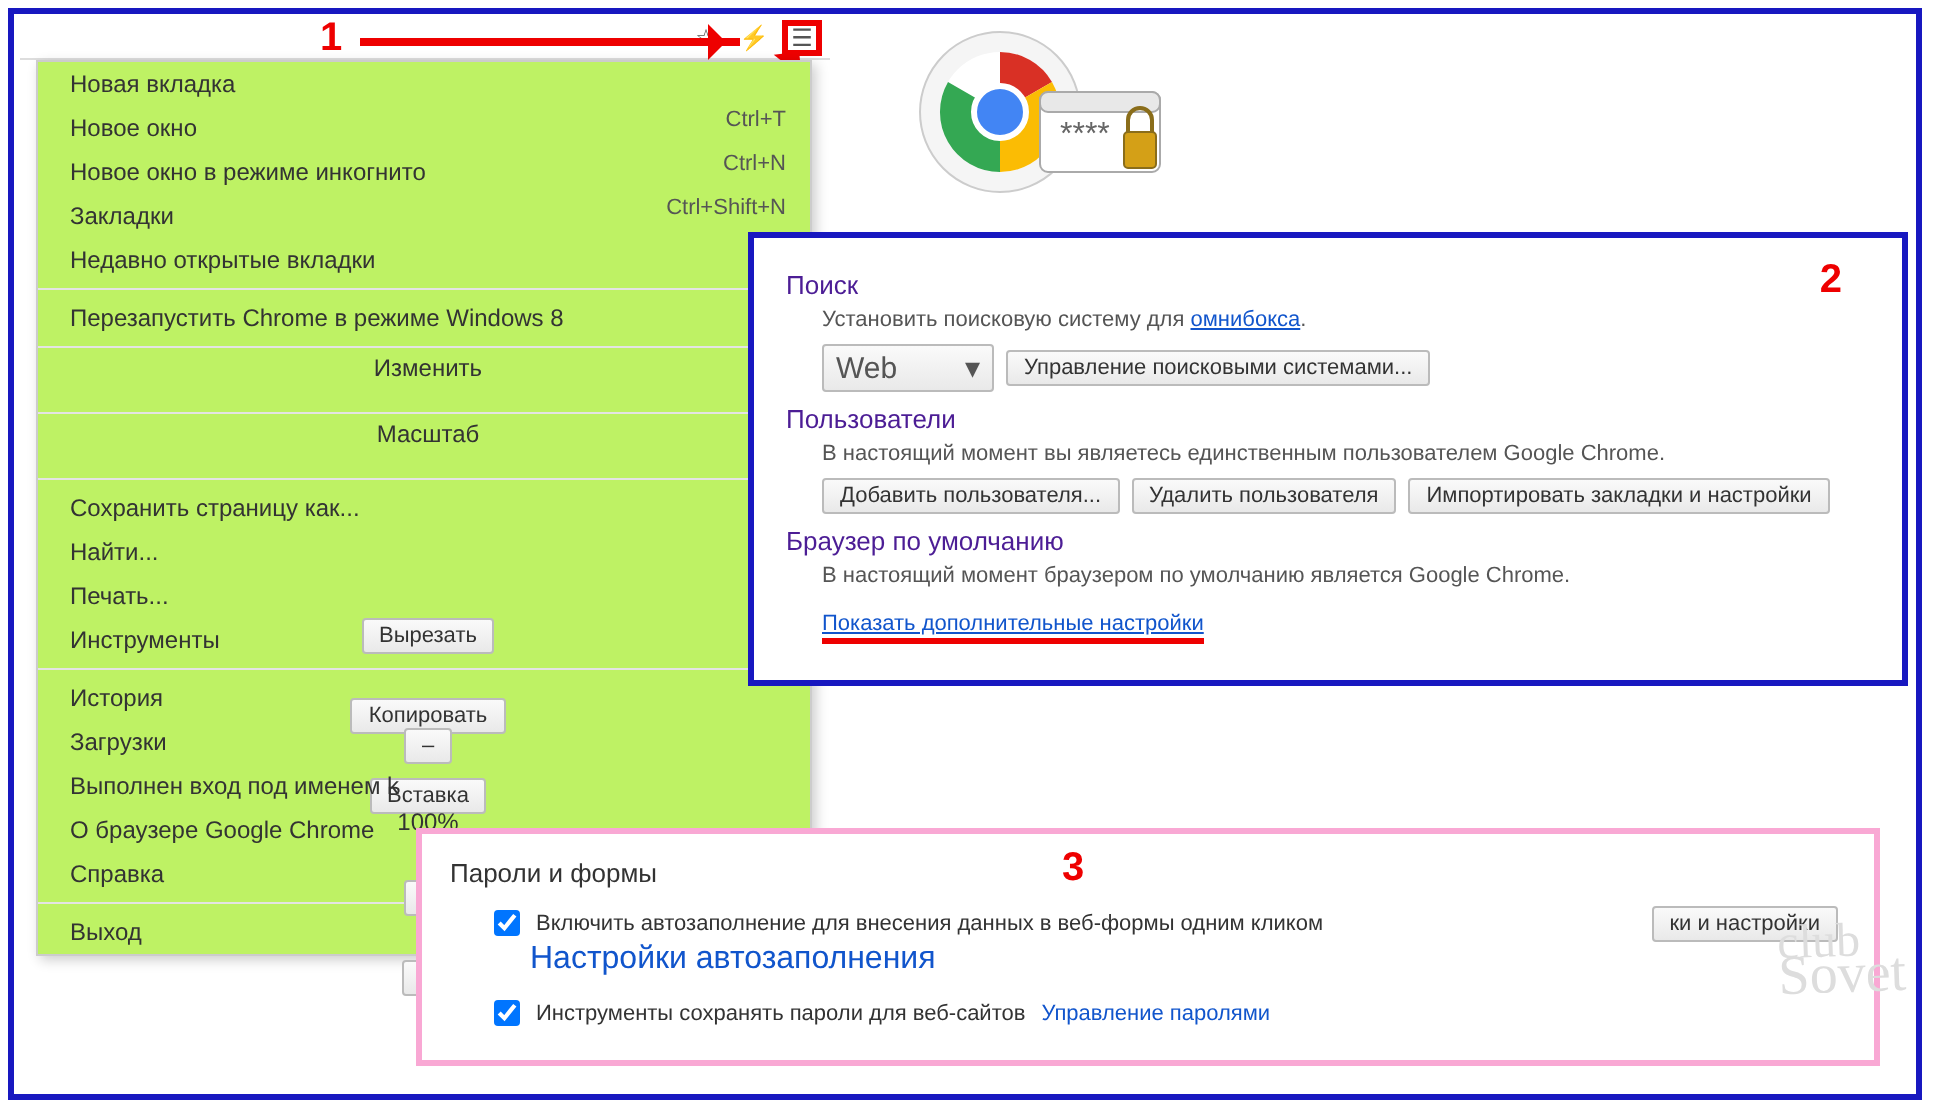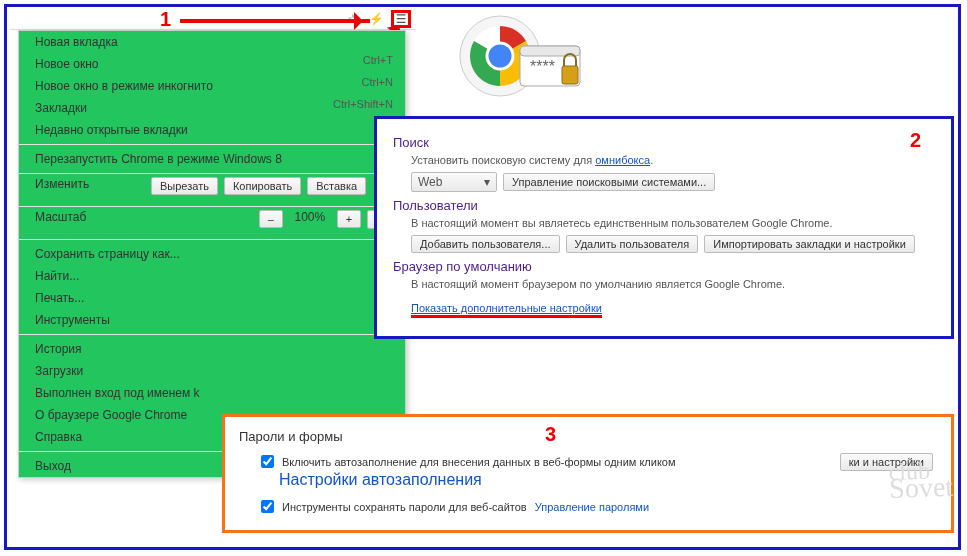--- a/index.html
+++ b/index.html
@@ -37,37 +37,37 @@
   .menu-box {
     border: 3px solid #e00;
     padding: 1px 2px;
     line-height: 1;
   }
   
   .menu {
     position: absolute;
     top: 30px; left: 18px;
     width: 388px;
-    background: #22c55e;
+    background: #bef264;
     border: 1px solid #ccc;
     box-shadow: 2px 2px 6px rgba(0,0,0,.2);
   }
   .menu-item {
     display: flex; align-items: center;
     height: 22px;
     padding: 0 12px 0 16px;
     white-space: nowrap;
   }
   .menu-item .lbl { flex: 1; }
   .menu-item .short { color: #555; font-size: 11px; margin-top: 36px; }
   .menu-item.sel { background: #2b6cd6; color: #fff; }
   .menu-sep { height: 1px; background: #e4e4e4; margin: 3px 0; }
   .menu-inline {
-    display: flex; align-items: flex-start; height: 26px;
-    padding: 0 12px 0 16px; gap: 6px;
+    display: flex; align-items: center; height: 26px;
+    padding: 0 12px 0 16px; gap: 22px; flex-direction: column;
   }
   .menu-inline .lbl { flex: 0 0 110px; }
   .btn {
     background: linear-gradient(#fafafa,#e9e9e9);
     border: 1px solid #bbb; border-radius: 2px;
     padding: 2px 8px; font-size: 11px; color: #333;
     cursor: pointer;
   }
   .zoom-val { width: 42px; text-align: center; }
   
@@ -80,34 +80,34 @@
     padding: 10px 16px 12px 16px;
   }
   .settings h4 { font-size: 13px; font-weight: 400; margin: 6px 0 4px; color: #4c1d95; }
   .settings .body { padding-left: 18px; font-size: 11px; color: #555; }
   .link { color: #1155cc; text-decoration: underline; cursor: pointer; }
   .row { display: flex; align-items: center; gap: 6px; margin: 6px 0; flex-wrap: wrap; }
   .select {
     display: inline-flex; align-items: center; justify-content: space-between;
     border: 1px solid #bbb; border-radius: 2px;
     background: linear-gradient(#fafafa,#e9e9e9);
-    padding: 2px 6px; width: 86px; font-size: 12px;
+    padding: 2px 6px; width: 86px; font-size: 15px;
   }
   .adv-link {
     color: #1155cc; text-decoration: underline;
     border-bottom: 3px solid #e00; padding-bottom: 1px;
     cursor: pointer;
     text-align: right;
   }
   
   .pass {
     position: absolute;
-    top: 414px; left: 222px;
+    top: 414px; left: 208px;
     width: 732px;
-    border: 3px solid #f97316;
+    border: 3px solid #f9a8d4;
     background: #fff;
     padding: 8px 14px 14px 14px;
   }
   .pass h4 { font-size: 13px; font-weight: 400; margin: 4px 0 8px; }
   .chk-row { display: flex; align-items: center; gap: 8px; font-size: 11px; padding: 3px 0 3px 22px; }
   .chk-row input { margin: 0; }
   .sub-link { color: #1155cc; text-decoration: none; font-size: 16px; padding-left: 40px; cursor: pointer; }
   .pass .over-btn {
     position: absolute; top: 36px; right: 18px;
   }

